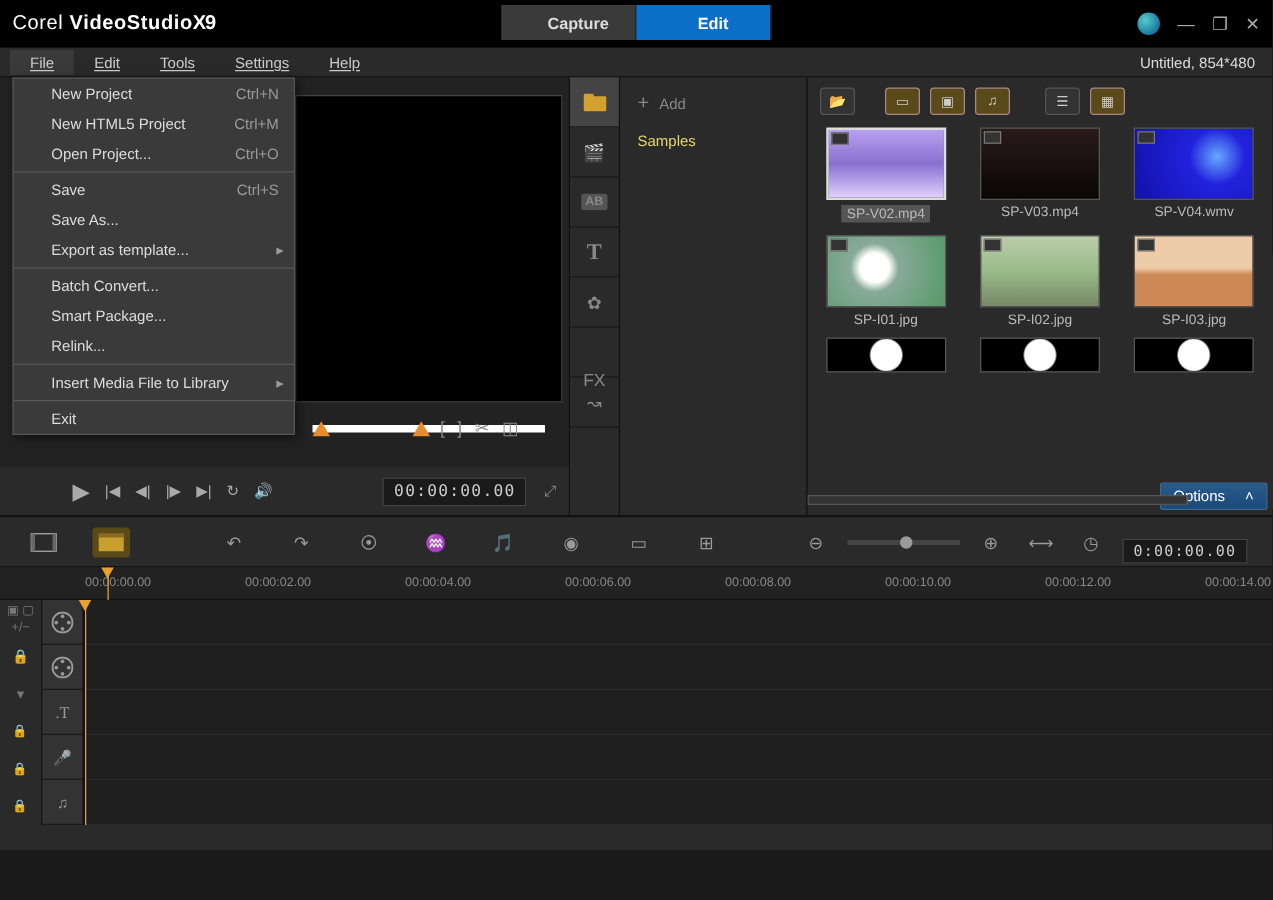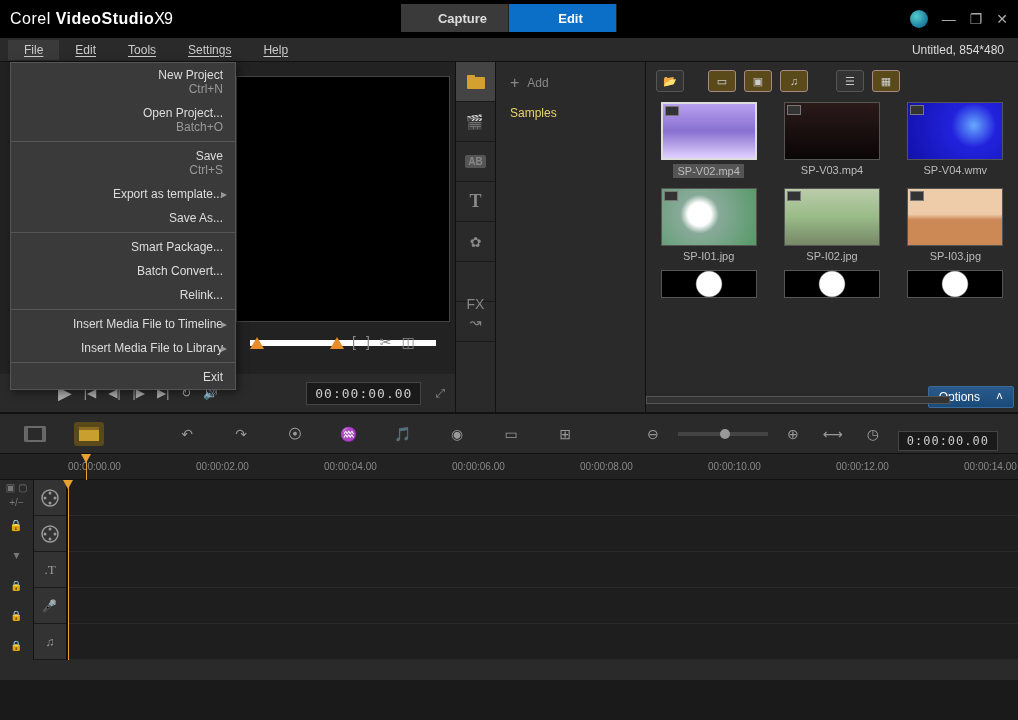--- a/index.html
+++ b/index.html
@@ -3,38 +3,38 @@
 <meta charset="utf-8">
 <style>
 * { margin:0; padding:0; box-sizing:border-box; font-family:"Segoe UI",Arial,sans-serif; }
 body { width:1018px; height:720px; background:#1a1a1a; color:#ccc; overflow:hidden; font-size:12px; position:relative; }
 
 
 .titlebar { height:38px; background:#000; display:flex; align-items:center; padding:0 10px; position:relative; }
 .logo { font-size:16px; color:#fff; letter-spacing:0.5px; }
 .logo .light { font-weight:300; }
 .logo .bold { font-weight:600; }
-.logo .x9 { font-weight:400; letter-spacing:-1px; }
+.logo .x9 { font-weight:700; letter-spacing:-1px; }
 .main-tabs { position:absolute; left:50%; transform:translateX(-50%); display:flex; height:28px; top:4px; }
 .main-tab { width:108px; background:#3a3a3a; color:#ddd; display:flex; align-items:center; justify-content:center; font-size:13px; font-weight:600; border-right:1px solid #222; cursor:pointer;padding-left:16px; }
 .main-tab.active { background:#0b6fc7; color:#fff; }
 .wincontrols { margin-left:auto; display:flex; gap:14px; align-items:center; }
 .wincontrols .win-icn { color:#aaa; cursor:pointer; font-size:14px; }
 .globe { width:18px; height:18px; border-radius:50%; background:radial-gradient(circle at 35% 35%, #5cc, #058); display:inline-block; }
 
 
 .menubar { height:24px; background:#2a2a2a; display:flex; align-items:center; padding:0 8px; justify-content:space-between; border-bottom:1px solid #111; }
 .menus { display:flex; }
 .menu-item { padding:3px 16px; cursor:pointer; text-decoration:underline; text-underline-offset:2px; }
 .menu-item.open { background:#3a3a3a; }
 .proj-info { color:#ddd; font-size:12px; padding-right:6px; }
 
 
 .dropdown { position:absolute; left:10px; top:62px; width:226px; background:#3a3a3a; border:1px solid #555; z-index:50; box-shadow:2px 2px 8px rgba(0,0,0,.5); }
-.dropdown .dd-row { display:flex; justify-content:space-between; align-items:flex-end; padding:5px 12px 5px 30px; cursor:pointer; color:#ddd; position:relative;flex-direction:column; }
+.dropdown .dd-row { display:flex; justify-content:space-between; align-items:flex-end; padding:5px 12px 5px 30px; cursor:pointer; color:#ddd; position:relative; }
 .dropdown .dd-sep { height:1px; background:#555; margin:2px 0; }
 .dropdown .dd-arrow::after { content:"▸"; position:absolute; right:8px; color:#999; }
 
 
 .mid { display:flex; height:350px; }
 .preview-pane { width:456px; background:#222; border-right:1px solid #111; position:relative; }
 .preview-black { position:absolute; left:236px; top:14px; width:214px; height:246px; background:#000; border:1px solid #444; }
 .preview-track { position:absolute; left:250px; top:278px; width:186px; height:6px; background:#fff; }
 .preview-handle { position:absolute; width:0; height:0; border-left:7px solid transparent; border-right:7px solid transparent; border-bottom:12px solid #e88b2a; top:275px; }
 .brackets { position:absolute; top:272px; display:flex; gap:10px; color:#888; font-size:14px; }
@@ -127,48 +127,49 @@
   </div>
   <div class="proj-info">Untitled, 854*480</div>
 </div>
 
 <div class="dropdown" id="file-menu-container">
     <div class="dd-row">
       <span>New Project</span>
       <span style="color: rgb(153, 153, 153);">Ctrl+N</span>
     </div>
     <div class="dd-row">
+      <span>New HTML5 Project</span>
+      <span style="color: rgb(153, 153, 153);">Ctrl+M</span>
+    </div>
+    <div class="dd-row">
       <span>Open Project...</span>
-      <span style="color: rgb(153, 153, 153);">Batch+O</span>
+      <span style="color: rgb(153, 153, 153);">Ctrl+O</span>
     </div>
     <div class="dd-sep"></div>
     <div class="dd-row">
       <span>Save</span>
       <span style="color: rgb(153, 153, 153);">Ctrl+S</span>
     </div>
+    <div class="dd-row">
+      <span>Save As...</span>
+    </div>
     <div class="dd-row dd-arrow">
       <span>Export as template...</span>
     </div>
-    <div class="dd-row">
-      <span>Save As...</span>
-    </div>
     <div class="dd-sep"></div>
     <div class="dd-row">
+      <span>Batch Convert...</span>
+    </div>
+    <div class="dd-row">
       <span>Smart Package...</span>
     </div>
     <div class="dd-row">
-      <span>Batch Convert...</span>
-    </div>
-    <div class="dd-row">
       <span>Relink...</span>
     </div>
     <div class="dd-sep"></div>
-    <div class="dd-row dd-arrow">
-      <span>Insert Media File to Timeline</span>
-    </div>
     <div class="dd-row dd-arrow">
       <span>Insert Media File to Library</span>
     </div>
     <div class="dd-sep"></div>
     <div class="dd-row">
       <span>Exit</span>
     </div>
   </div>
 
 <div class="mid">

